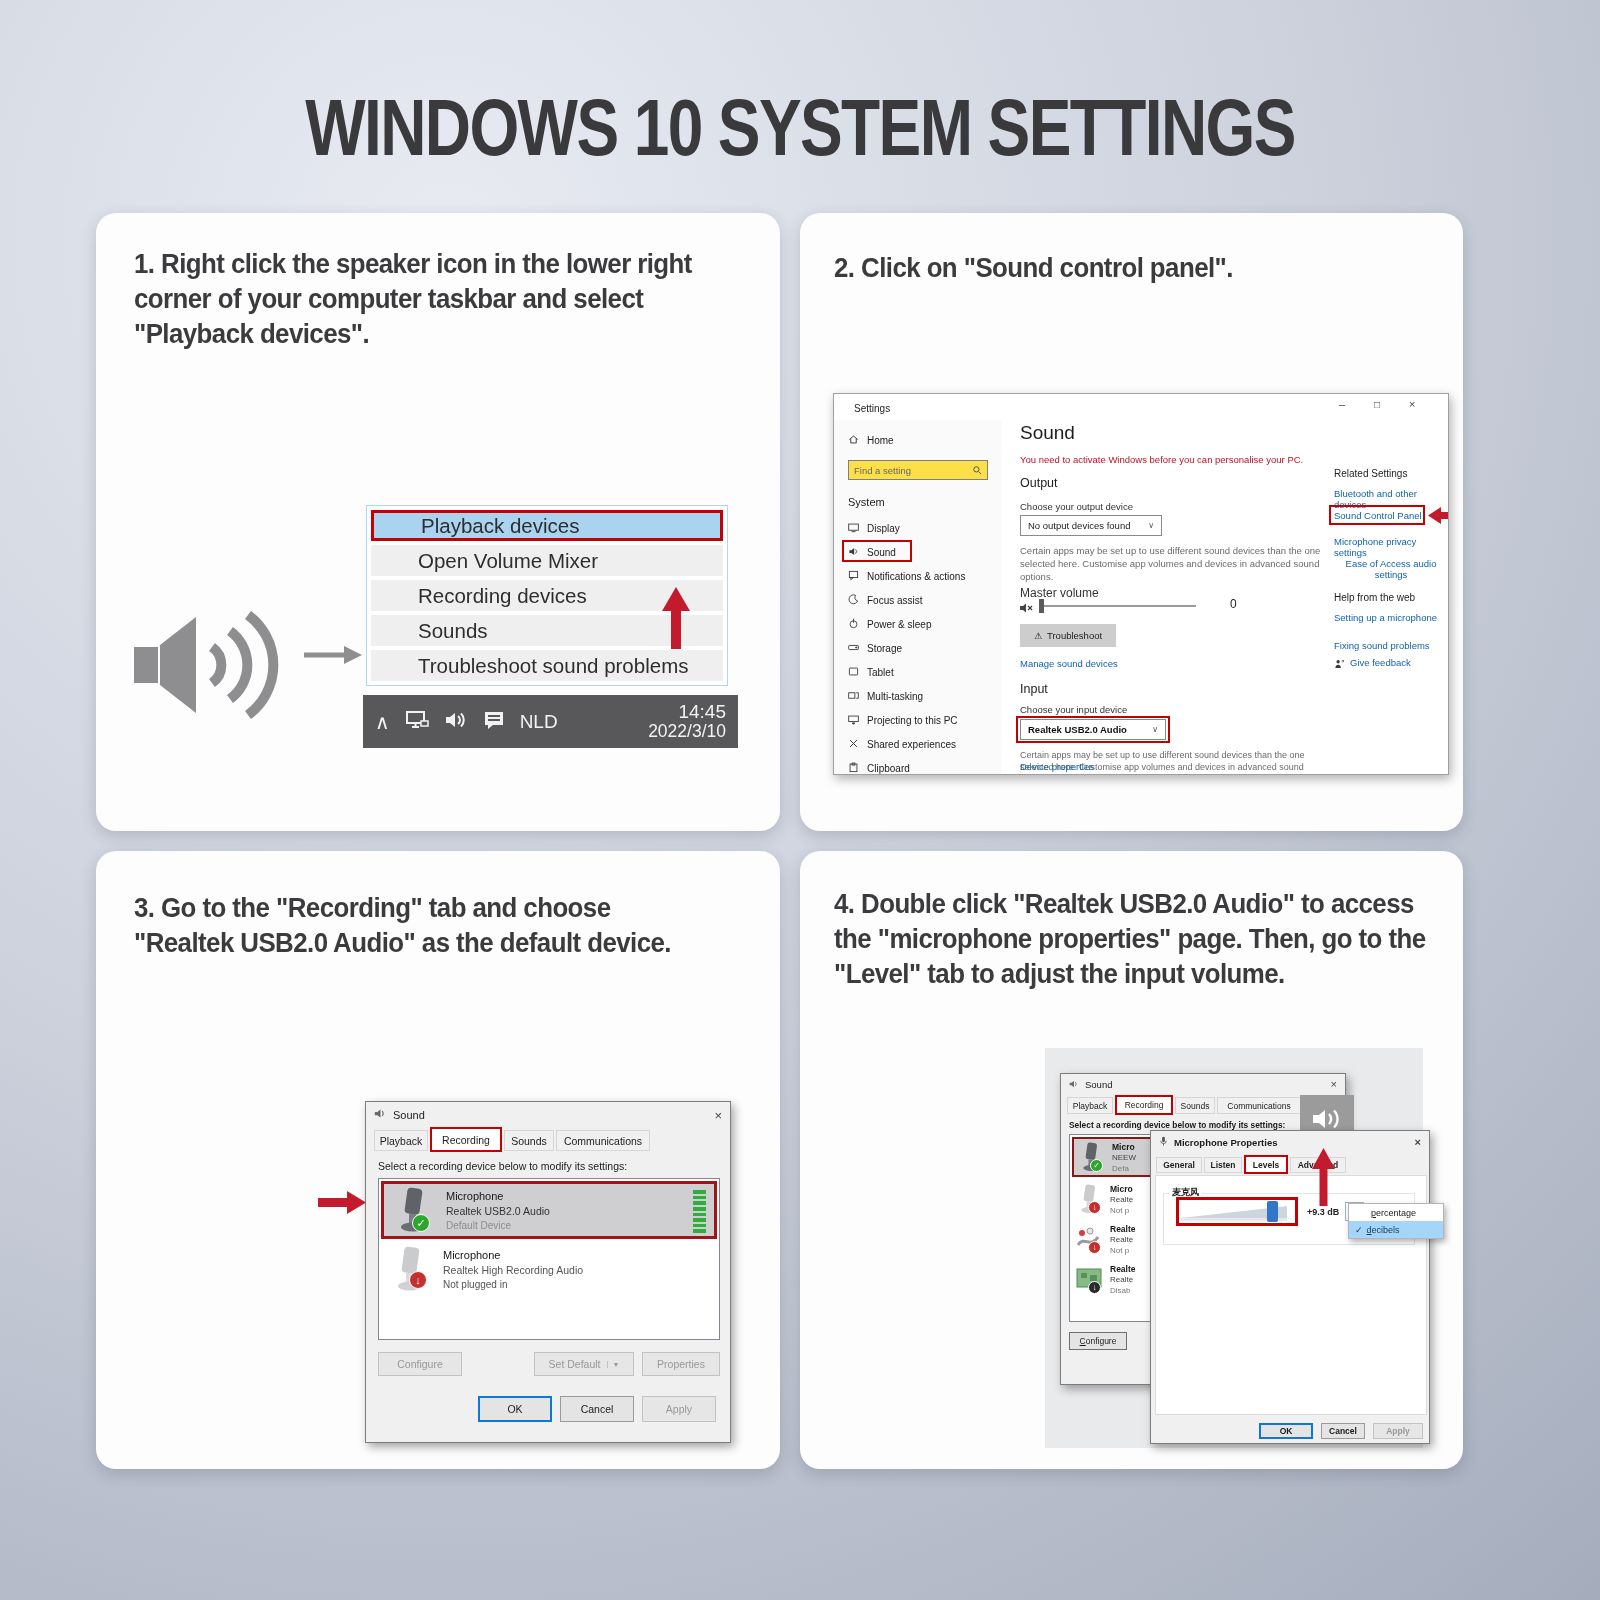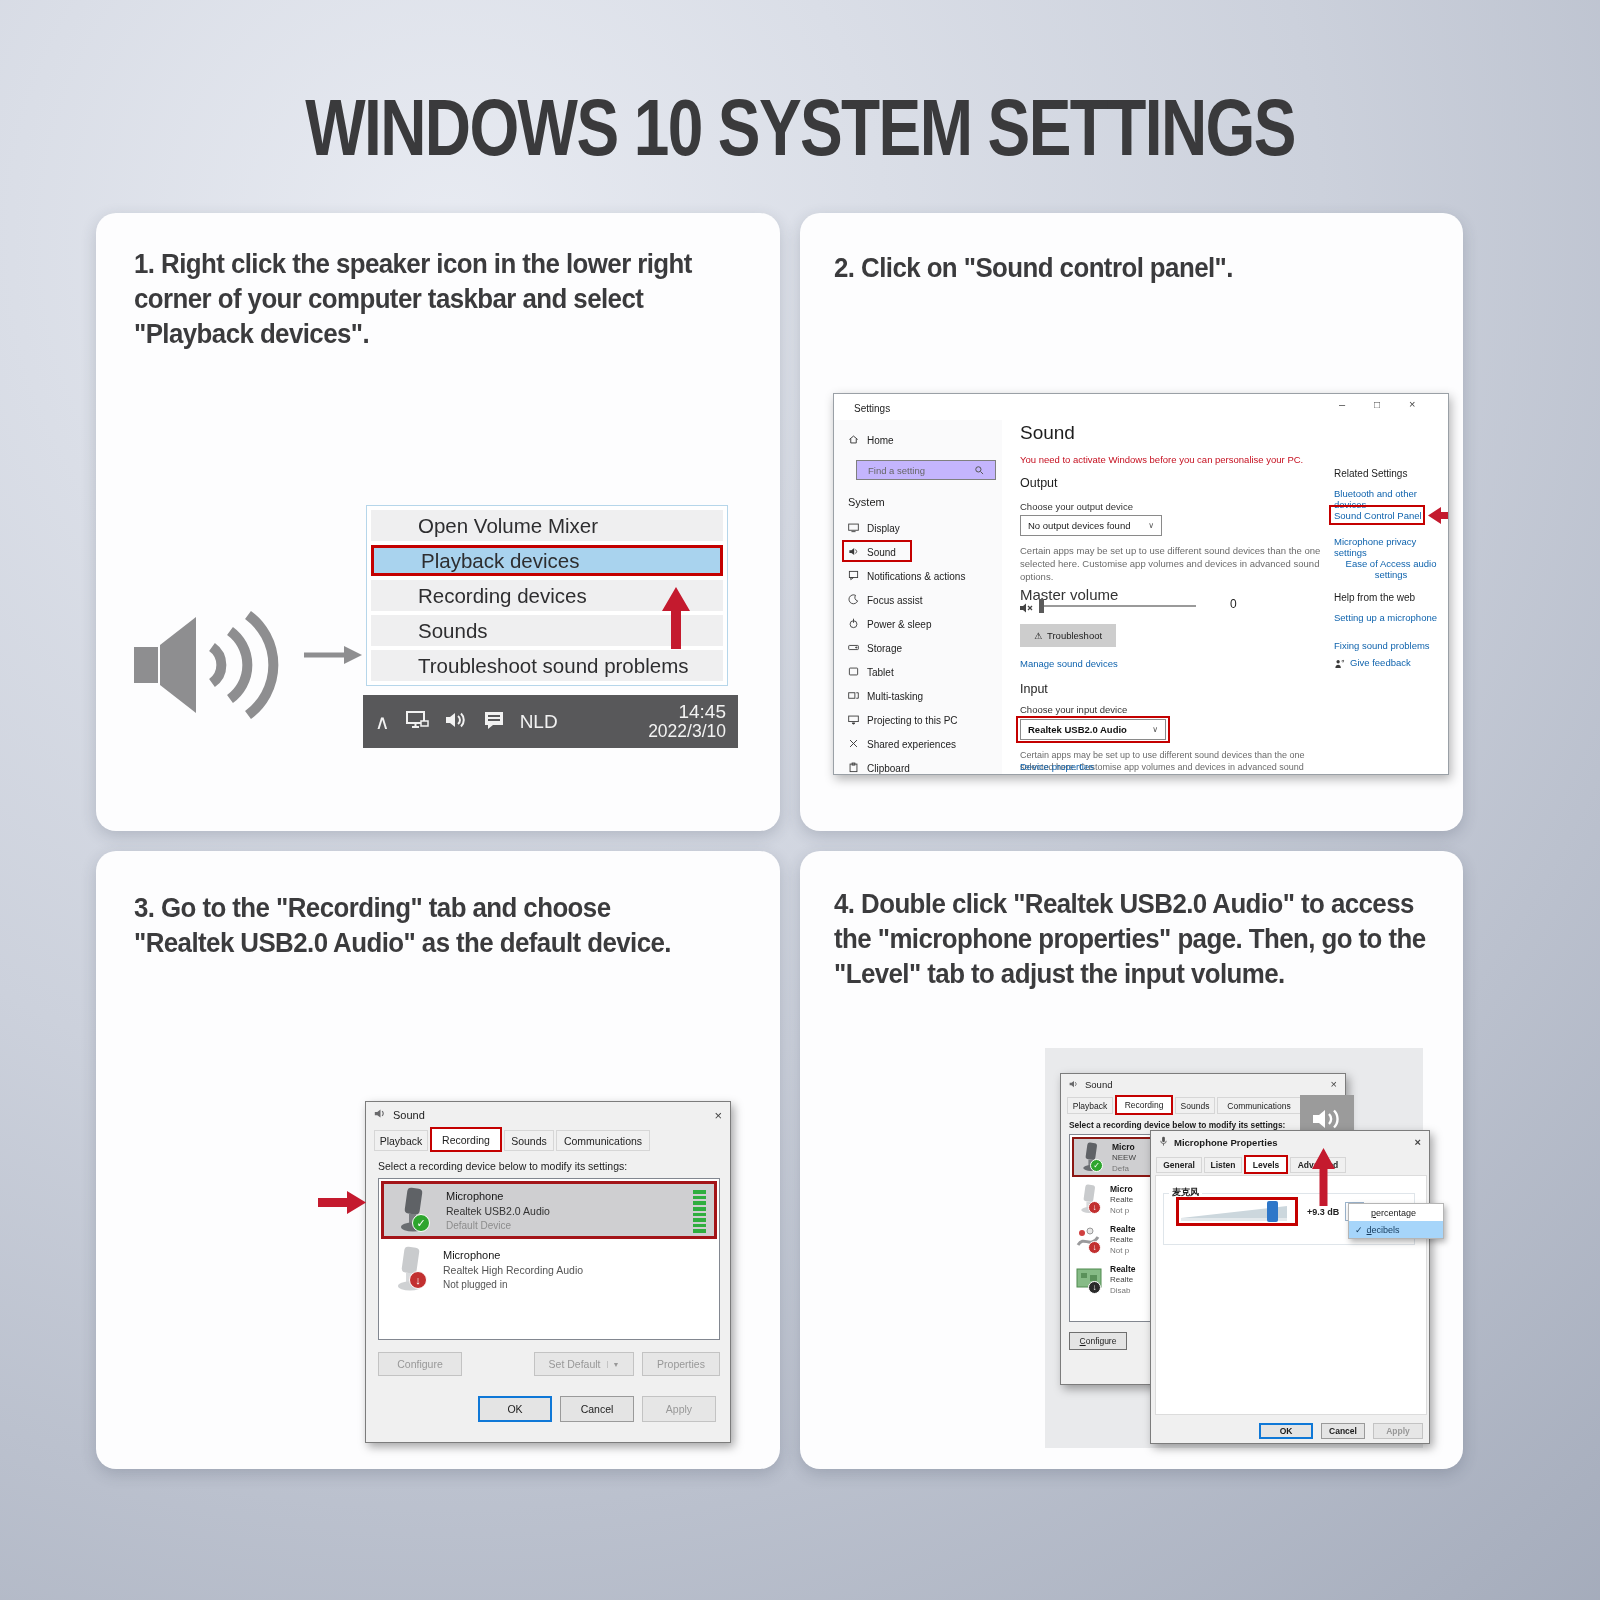--- a/index.html
+++ b/index.html
@@ -71,22 +71,22 @@
     </svg>
   </span>
   <span class="abs" style="left:208px;top:430px;">
     <svg width="58" height="24" viewBox="0 0 58 24">
       <line x1="0" y1="12" x2="42" y2="12" stroke="#8e8e90" stroke-width="5"></line>
       <polygon points="40,3 58,12 40,21" fill="#8e8e90"></polygon>
     </svg>
   </span>
 
   <div class="ctx-menu" style="left:270px;top:292px;width:362px;">
+    <div class="ctx-item hl">Playback devices</div>
     <div class="ctx-item">Open Volume Mixer</div>
-    <div class="ctx-item hl">Playback devices</div>
     <div class="ctx-item">Recording devices</div>
     <div class="ctx-item">Sounds</div>
     <div class="ctx-item">Troubleshoot sound problems</div>
   </div>
 
   <span class="arrow-red" style="left:566px;top:374px;">
     <svg width="28" height="62" viewBox="0 0 28 62">
       <polygon points="14,0 28,24 19,24 19,62 9,62 9,24 0,24" fill="#c41a2e"></polygon>
     </svg>
   </span>
@@ -133,21 +133,21 @@
     <span class="abs" style="left:540px;top:5px;font-size:10px;color:#444;">□</span>
     <span class="abs" style="left:575px;top:4px;font-size:11px;color:#444;">×</span>
 
     <div class="abs" style="left:0;top:26px;width:168px;height:356px;background:#fafafb;overflow:hidden;">
       <div class="sb-item" style="left:14px;top:14px;">
         <span><svg width="11" height="11" viewBox="0 0 16 16" fill="none" stroke="#3b3b3b" stroke-width="1.4">
               <path d="M2 8l6-5 6 5M4 7v6h8V7"></path>
             </svg></span>
         <span>Home</span>
       </div>
-      <div class="abs" style="left:22px;top:40px;width:140px;height:20px;border:1px solid #7f7f7f;background:#c4b5fd;display:flex;align-items:center;padding:0 11px;">
+      <div class="abs" style="left:14px;top:40px;width:140px;height:20px;border:1px solid #7f7f7f;background:#fde047;display:flex;align-items:center;padding:0 5px;">
         <span style="font-size:9.5px;color:#666;">Find a setting</span>
         <span style="margin-left:auto;"><svg width="10" height="10" viewBox="0 0 16 16" fill="none" stroke="#555" stroke-width="1.6">
               <circle cx="7" cy="7" r="4.2"></circle>
               <line x1="10.5" y1="10.5" x2="14.5" y2="14.5"></line>
             </svg></span>
       </div>
       <span class="abs" style="left:14px;top:76px;font-size:11px;color:#1c1c1c;">System</span>
 
       <div class="sb-item" style="left:14px;top:102px;">
         <span><svg width="11" height="11" viewBox="0 0 16 16" fill="none" stroke="#3b3b3b" stroke-width="1.3">
@@ -229,21 +229,21 @@
 
     <span class="abs" style="left:186px;top:28px;font-size:19px;font-weight:400;color:#1d1d1d;">Sound</span>
     <span class="abs" style="left:186px;top:60px;font-size:9.5px;color:#c50f1f;">You need to activate Windows before you can personalise your PC.</span>
     <span class="abs" style="left:186px;top:82px;font-size:12.5px;color:#1d1d1d;">Output</span>
     <span class="abs" style="left:186px;top:107px;font-size:9.5px;color:#333;">Choose your output device</span>
     <div class="abs" style="left:186px;top:121px;width:142px;height:21px;border:1px solid #8a8a8a;background:#fff;display:flex;align-items:center;padding:0 7px;">
       <span style="font-size:9.5px;color:#222;">No output devices found</span>
       <span style="margin-left:auto;font-size:8px;color:#555;">∨</span>
     </div>
     <div class="abs" style="left:186px;top:150px;width:308px;font-size:9.5px;line-height:1.38;color:#6b6b6b;">Certain apps may be set up to use different sound devices than the one selected here. Customise app volumes and devices in advanced sound options.</div>
-    <span class="abs" style="left:186px;top:192px;font-size:15px;color:#333;">Master volume</span>
+    <span class="abs" style="left:186px;top:192px;font-size:12px;color:#333;">Master volume</span>
     <span class="abs" style="left:186px;top:206px;">
       <svg width="13" height="12" viewBox="0 0 13 12">
           <polygon points="0,4 3,4 6,1.5 6,10.5 3,8 0,8" fill="#444"></polygon>
           <line x1="8" y1="4" x2="12" y2="8" stroke="#444" stroke-width="1.2"></line>
           <line x1="12" y1="4" x2="8" y2="8" stroke="#444" stroke-width="1.2"></line>
         </svg>
     </span>
     <div class="abs" style="left:205px;top:205px;width:5px;height:14px;background:#5a5a5a;"></div>
     <div class="abs" style="left:210px;top:211px;width:152px;height:2px;background:#9a9a9a;"></div>
     <span class="abs" style="left:396px;top:203px;font-size:12px;color:#1d1d1d;">0</span>

